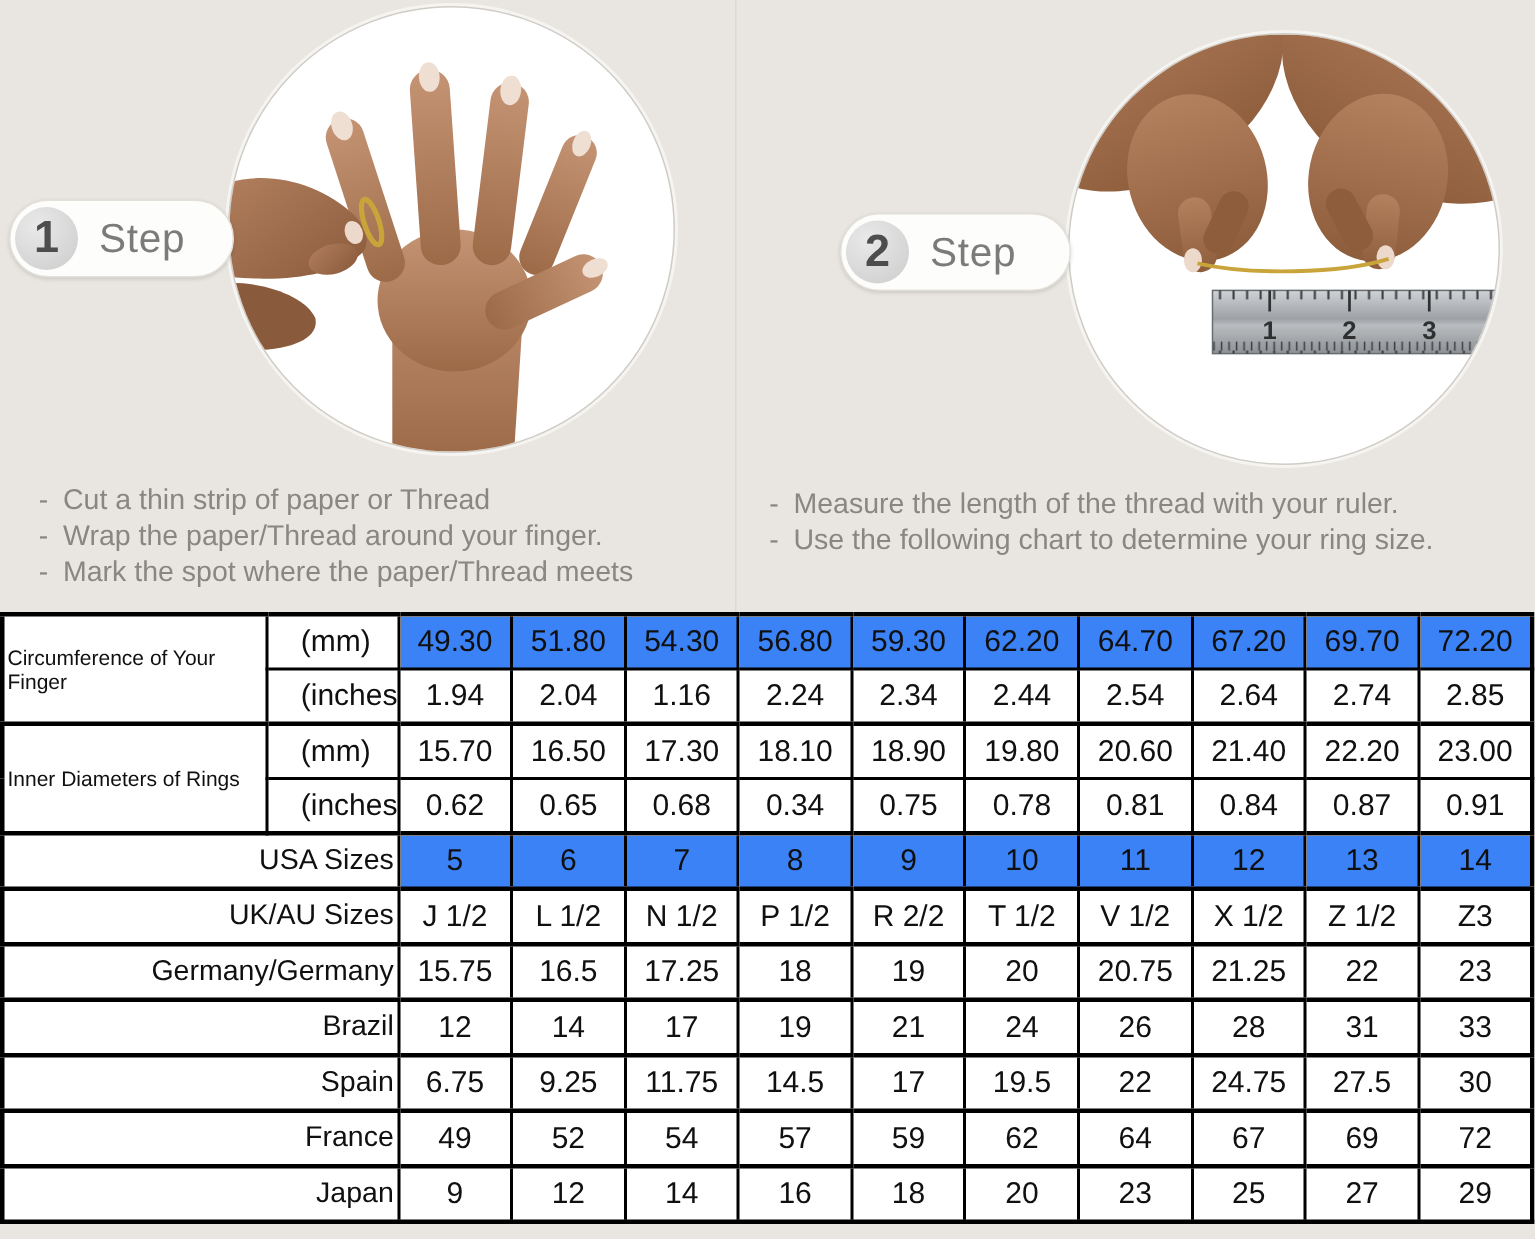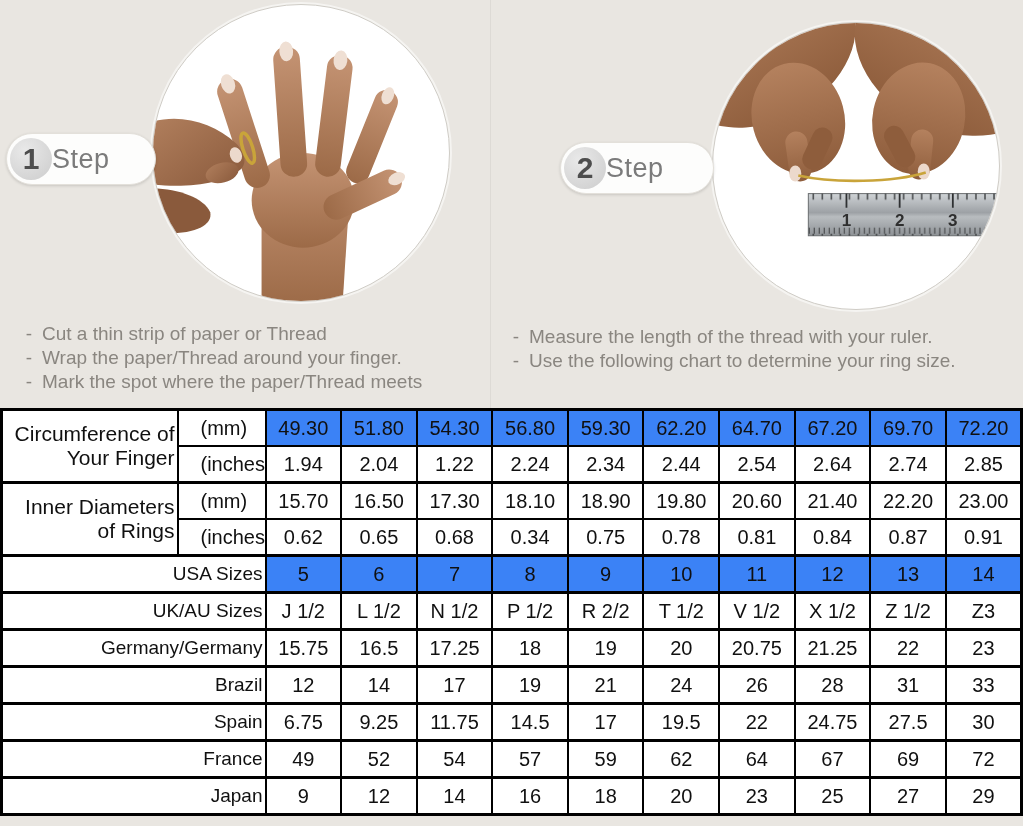--- a/index.html
+++ b/index.html
@@ -30,42 +30,42 @@
     display:flex; align-items:center; z-index:5;
   }
   #badge1 { left:6px;  top:133px; width:148px; }
   #badge2 { left:560px; top:142px; width:152px; }
   .step-circle {
     width:42px; height:42px; border-radius:50%; margin-left:3px;
     background:radial-gradient(circle at 35% 30%, #e9e9e9, #cccccc);
     display:flex; align-items:center; justify-content:center; flex:none;
   }
   .step-num { font-size:30px; font-weight:bold; color:#4d4d4d; }
-  .step-text { font-size:27px; color:#7b7b7b; letter-spacing:0.5px; }
+  .step-text { font-size:27px; color:#7b7b7b; margin-left:14px; letter-spacing:0.5px; }
 
   
   .instructions { list-style:none; margin:0; padding:0; position:absolute; }
   #instr1 { left:16px;  top:322px; width:474px; }
   #instr2 { left:503px; top:325px; width:518px; }
   .instructions li { display:flex; font-size:19px; color:#8a8680; line-height:24px; }
   .instructions .dash { flex:none; width:26px; text-align:center; }
   .instructions .itext { flex:1; }
 
   
   #chart {
     position:absolute; left:0; top:408px; width:1023px;
     border-collapse:collapse; table-layout:fixed; background:#ffffff;
     border:3px solid #000;
   }
   #chart td {
     border:2px solid #000; height:34px; padding:0 2px;
     font-size:20px; color:#101010; text-align:center; overflow:hidden;
     white-space:nowrap;
   }
-  #chart td.group-label { text-align:right; font-size:21px; line-height:1.15; white-space:normal; }
+  #chart td.group-label { text-align:left; font-size:14px; line-height:1.15; white-space:normal; }
   #chart td.row-label  { text-align:right; padding-left:7px; font-size:19px; }
   #chart td.unit       { text-align:left; padding-left:22px; }
   #chart td.shaded     { background:#3b82f6; }
   #chart tr.thick td   { border-top-width:3px; }
 </style>
 </head>
 <body>
 
 <div class="half-divider"></div>
 
@@ -211,21 +211,21 @@
         <td class="val shaded">62.20</td>
         <td class="val shaded">64.70</td>
         <td class="val shaded">67.20</td>
         <td class="val shaded">69.70</td>
         <td class="val shaded">72.20</td>
       </tr>
       <tr>
         <td class="unit">(inches)</td>
         <td class="val">1.94</td>
         <td class="val">2.04</td>
-        <td class="val">1.22</td>
+        <td class="val">1.16</td>
         <td class="val">2.24</td>
         <td class="val">2.34</td>
         <td class="val">2.44</td>
         <td class="val">2.54</td>
         <td class="val">2.64</td>
         <td class="val">2.74</td>
         <td class="val">2.85</td>
       </tr>
       <tr class="thick">
         <td class="group-label" rowspan="2">Inner Diameters of Rings</td>

